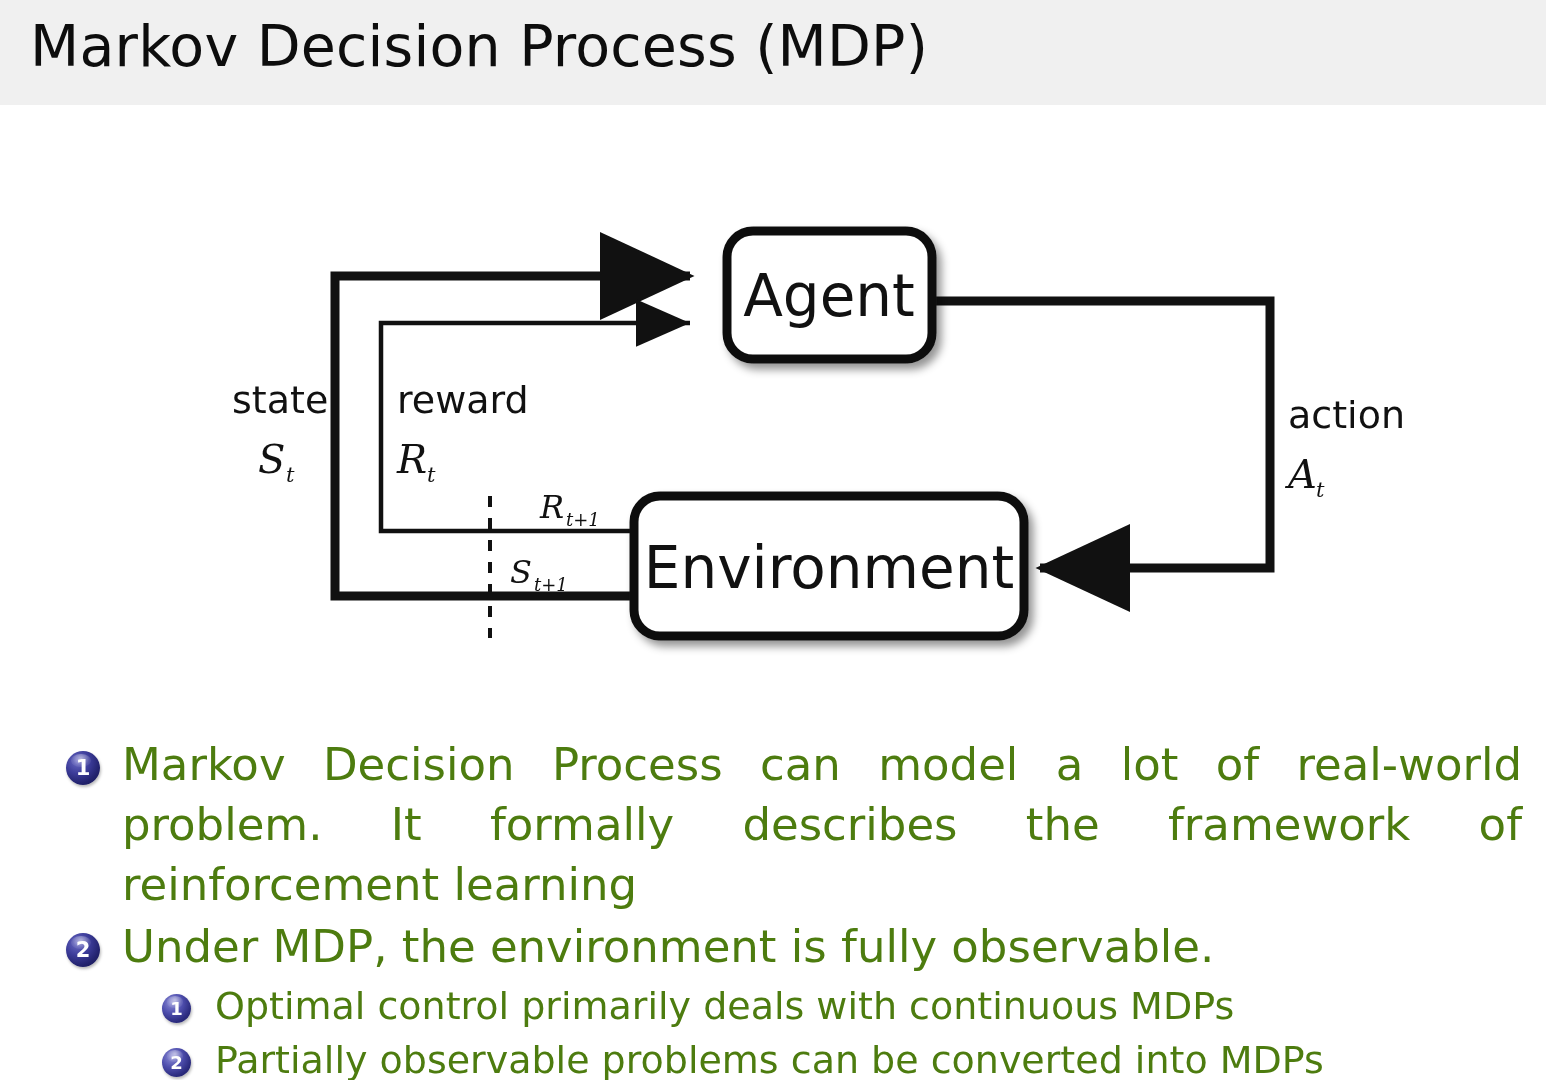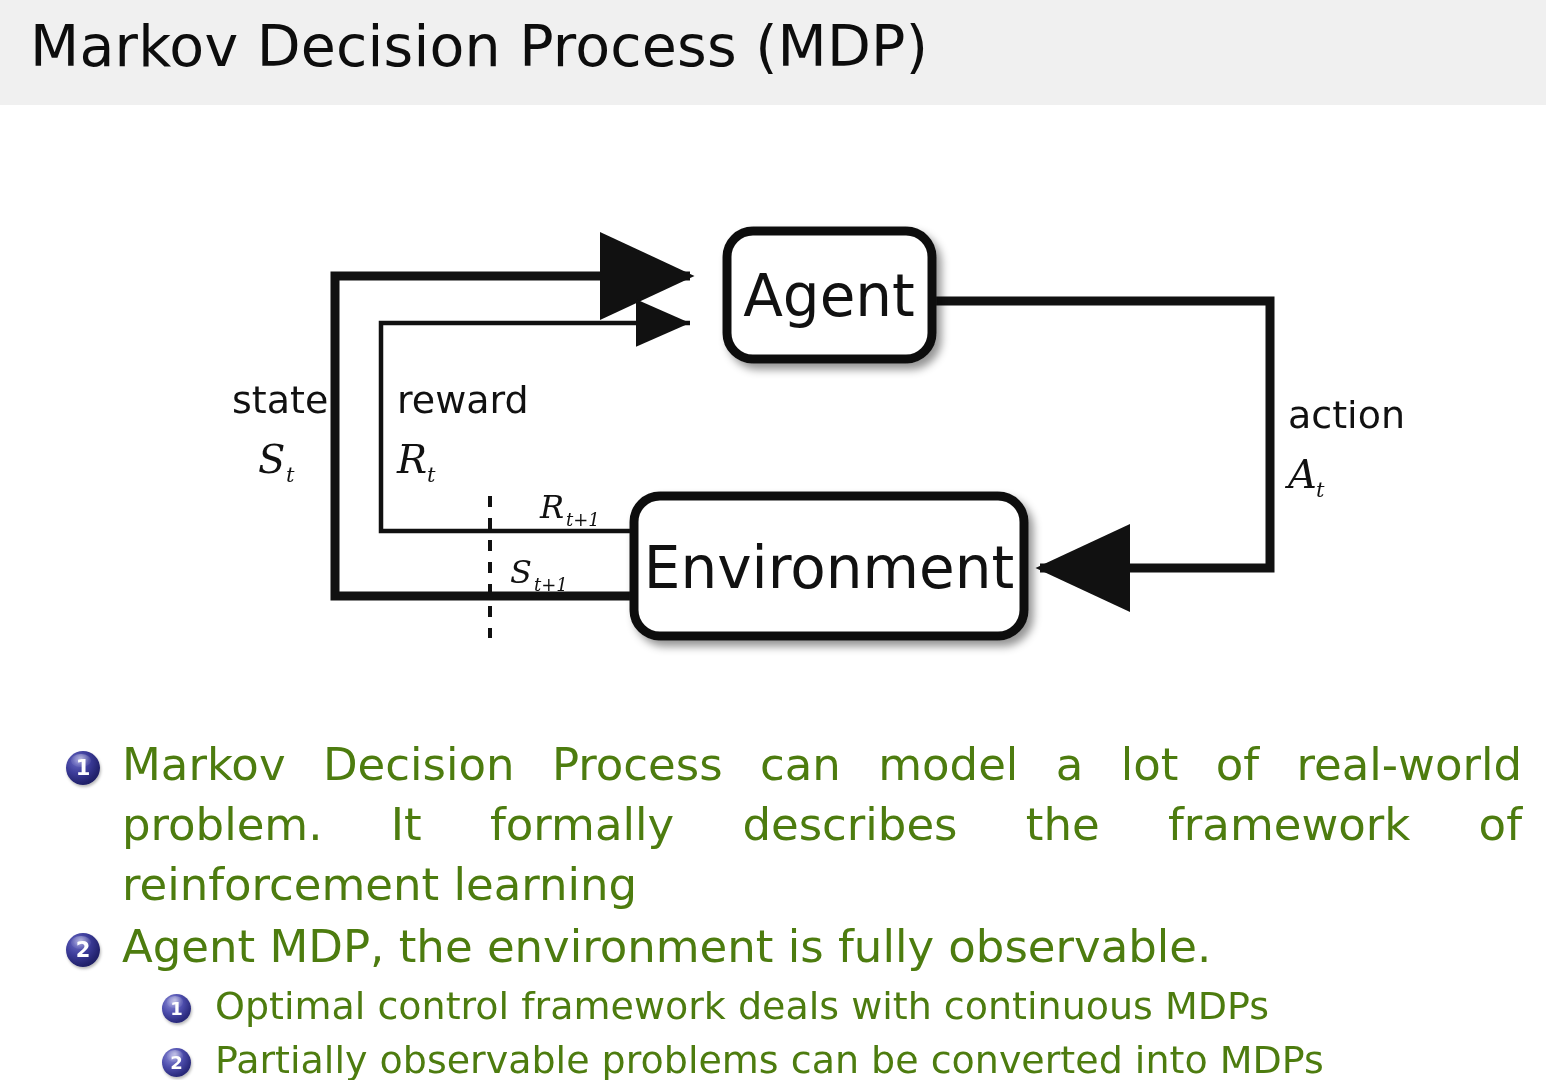--- a/index.html
+++ b/index.html
@@ -245,28 +245,28 @@
     <div class="marker marker-l1">
       <span>1</span>
     </div>
     <div class="bullet-text text-l1">Markov Decision Process can model a lot of real-world problem. It formally describes the framework of reinforcement learning</div>
   </div>
 
   <div class="bullet-row bullet-l1">
     <div class="marker marker-l1">
       <span>2</span>
     </div>
-    <div class="bullet-text text-l1">Agent MDP, the environment is fully observable.</div>
+    <div class="bullet-text text-l1">Under MDP, the environment is fully observable.</div>
   </div>
 
   <div class="bullet-row bullet-l2">
     <div class="marker marker-l2">
       <span>1</span>
     </div>
-    <div class="bullet-text text-l2">Optimal control framework deals with continuous MDPs</div>
+    <div class="bullet-text text-l2">Optimal control primarily deals with continuous MDPs</div>
   </div>
 
   <div class="bullet-row bullet-l2">
     <div class="marker marker-l2">
       <span>2</span>
     </div>
     <div class="bullet-text text-l2">Partially observable problems can be converted into MDPs</div>
   </div>
 
 </div>

